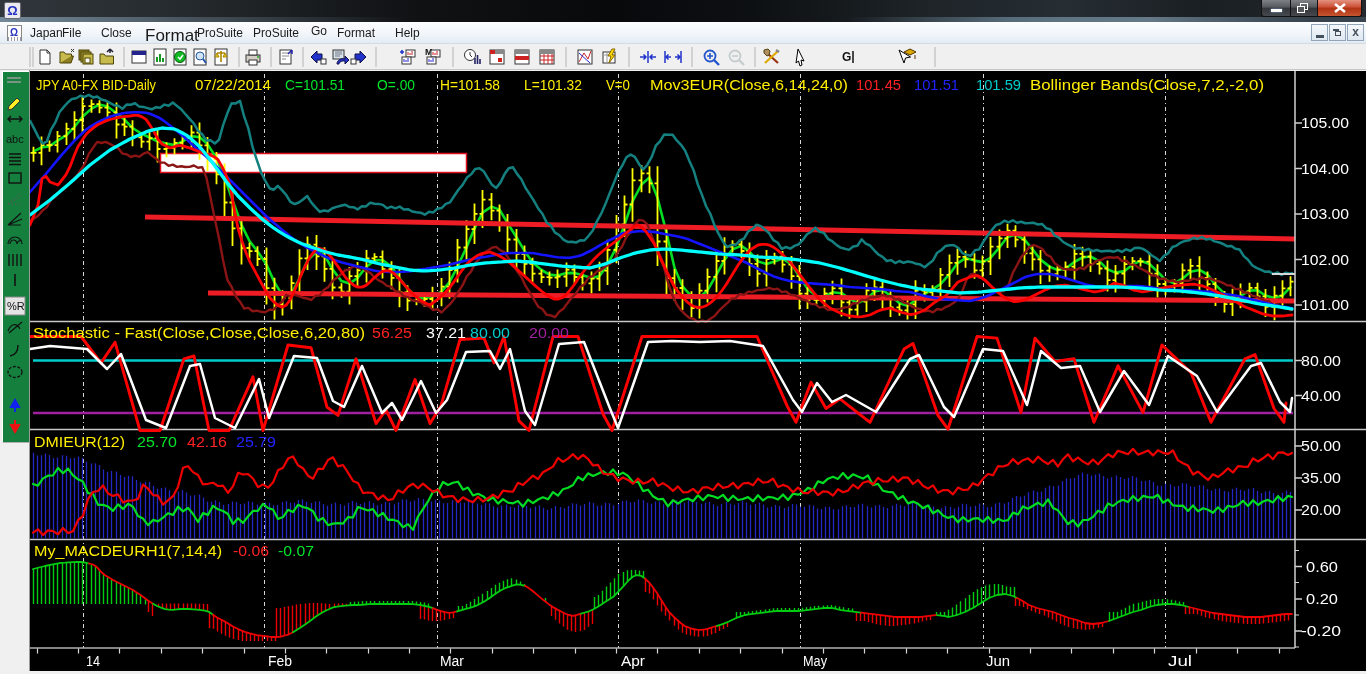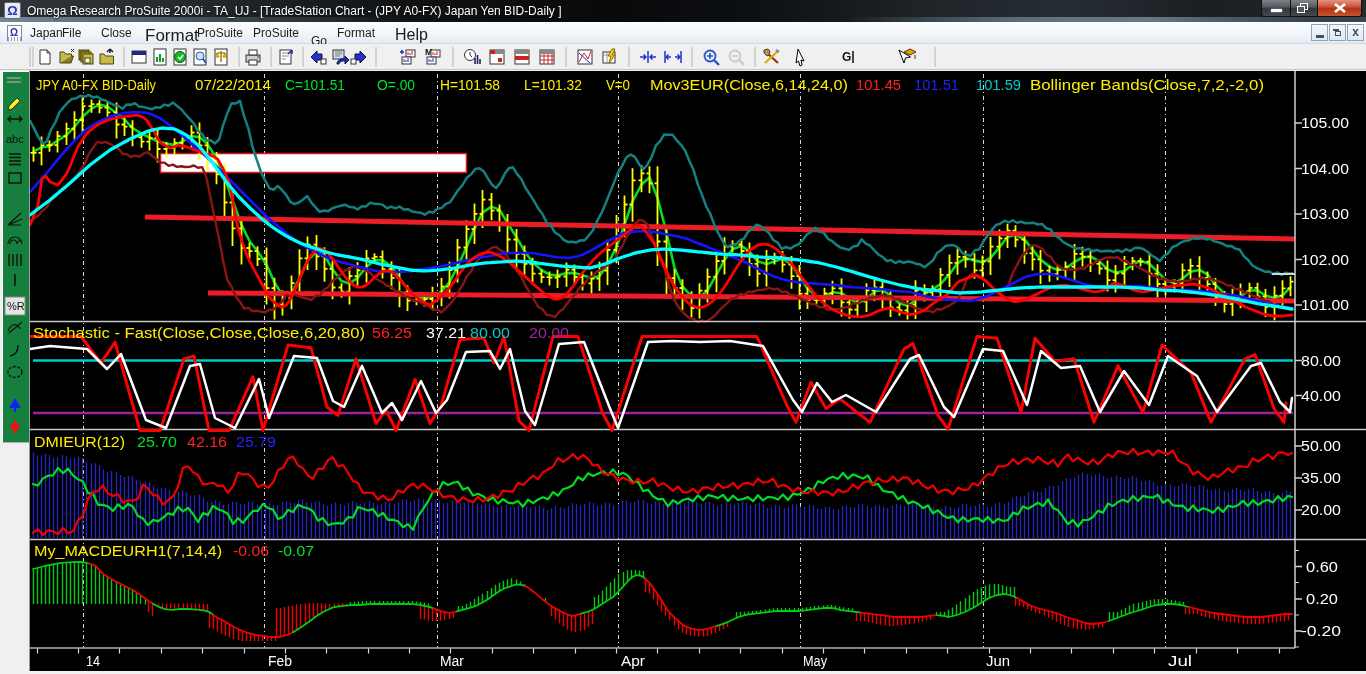--- a/index.html
+++ b/index.html
@@ -150,21 +150,20 @@
 <text x="34" y="556" fill="#ffee00" font-size="14" textLength="188" lengthAdjust="spacingAndGlyphs">My_MACDEURH1(7,14,4)</text>
 <text x="233" y="556" fill="#ff2222" font-size="14" textLength="36" lengthAdjust="spacingAndGlyphs">-0.06</text>
 <text x="278" y="556" fill="#00e52a" font-size="14" textLength="36" lengthAdjust="spacingAndGlyphs">-0.07</text>
     </svg>
 
 <div class="abs" style="left:0;top:0;width:1366px;height:22px;background:
  linear-gradient(90deg,#30363b 0%,#272c30 12%,#101214 30%,#08090b 45%,#0d1013 55%,#1e2428 68%,#262d33 78%,#1a1f23 88%,#24292e 100%);">
  <div class="abs" style="left:0;top:17px;width:1366px;height:5px;background:
   linear-gradient(90deg,rgba(170,205,230,.55) 0%,rgba(170,205,230,.25) 14%,rgba(40,50,60,.0) 30%,rgba(40,50,60,.0) 62%,rgba(150,190,215,.45) 74%,rgba(170,205,230,.5) 84%,rgba(120,150,175,.25) 96%);"></div>
  <div class="abs" style="left:4px;top:2px;width:17px;height:17px;background:#e9e9ef;border:1px solid #6a6a72;border-radius:2px;text-align:center;font-size:13px;font-weight:bold;color:#2732c2;line-height:16px">Ω</div>
- <div class="abs" style="left:27px;top:4px;font-size:12px;letter-spacing:0px;color:#ffffff;white-space:nowrap;text-shadow:0 1px 2px #000">Omega Research ProSuite 2000i - TA_UJ - [TradeStation Chart - (JPY A0-FX) Japan Yen BID-Daily ]</div>
 
  <div class="abs" style="left:1261px;top:0;width:101px;height:17px">
   <div class="abs" style="left:0;top:0;width:29px;height:17px;background:linear-gradient(#7e8186 0%,#55585c 45%,#323539 50%,#45484c 100%);border:1px solid #111;border-right:none;border-top:none;border-radius:0 0 0 3px">
           <div class="abs" style="left:9px;top:9px;width:11px;height:3px;background:#fff;box-shadow:0 0 2px #9cf"></div>
         </div>
   <div class="abs" style="left:29px;top:0;width:27px;height:17px;background:linear-gradient(#7e8186 0%,#55585c 45%,#323539 50%,#45484c 100%);border:1px solid #111;border-right:none;border-top:none">
     <div class="abs" style="left:9px;top:3px;width:8px;height:7px;border:1.5px solid #fff;background:transparent"></div>
     <div class="abs" style="left:6px;top:6px;width:8px;height:7px;border:1.5px solid #fff;background:#55585c"></div>
   </div>
   <div class="abs" style="left:56px;top:0;width:45px;height:17px;background:linear-gradient(#e49180 0%,#cc4f33 45%,#b03214 50%,#c4552f 100%);border:1px solid #111;border-top:none;border-radius:0 0 3px 0"><svg width="45" height="17">
@@ -177,23 +176,23 @@
  <div class="abs" style="left:7px;top:3px;width:15px;height:16px;background:#fff;border:1px solid #888">
         <div class="abs" style="left:2px;top:2px;width:9px;height:9px;color:#2732c2;font-size:10px;font-weight:bold;line-height:9px">Ω</div>
         <div class="abs" style="left:0;top:11px;width:13px;height:4px;background:repeating-linear-gradient(90deg,#99a 0 1px,#fff 1px 3px)"></div>
       </div>
  <div class="abs" style="left:30px;top:4px;font-size:12px;color:#1a1a1a">Japan</div>
  <div class="abs" style="left:62px;top:4px;font-size:12px;color:#1a1a1a">File</div>
  <div class="abs" style="left:101px;top:4px;font-size:12px;color:#1a1a1a">Close</div>
  <div class="abs" style="left:145px;top:4px;font-size:17px;color:#1a1a1a">Format</div>
  <div class="abs" style="left:197px;top:4px;font-size:12px;color:#1a1a1a">ProSuite</div>
  <div class="abs" style="left:253px;top:4px;font-size:12px;color:#1a1a1a">ProSuite</div>
- <div class="abs" style="left:311px;top:12px;font-size:12px;color:#1a1a1a">Go</div>
+ <div class="abs" style="left:311px;top:2px;font-size:12px;color:#1a1a1a">Go</div>
  <div class="abs" style="left:337px;top:4px;font-size:12px;color:#1a1a1a">Format</div>
- <div class="abs" style="left:395px;top:4px;font-size:16px;color:#1a1a1a">Help</div>
+ <div class="abs" style="left:395px;top:4px;font-size:12px;color:#1a1a1a">Help</div>
  <div class="abs" style="left:1311px;top:2px;width:17px;height:17px;background:linear-gradient(#f4f8fb,#dfe8f1);border:1px solid #93a5b8">
         <div class="abs" style="left:4px;top:10px;width:8px;height:2.5px;background:#44505c"></div>
       </div>
  <div class="abs" style="left:1329px;top:2px;width:17px;height:17px;background:linear-gradient(#f4f8fb,#dfe8f1);border:1px solid #93a5b8">
         <div class="abs" style="left:5px;top:6px;width:6px;height:5px;border:1.5px solid #44505c"></div>
         <div class="abs" style="left:3px;top:4px;width:6px;height:2px;background:#44505c"></div>
       </div>
  <div class="abs" style="left:1347px;top:2px;width:17px;height:17px;background:linear-gradient(#f4f8fb,#dfe8f1);border:1px solid #93a5b8;color:#44505c;font-size:12px;font-weight:bold;text-align:center;line-height:14px">x</div>
 </div>
 

